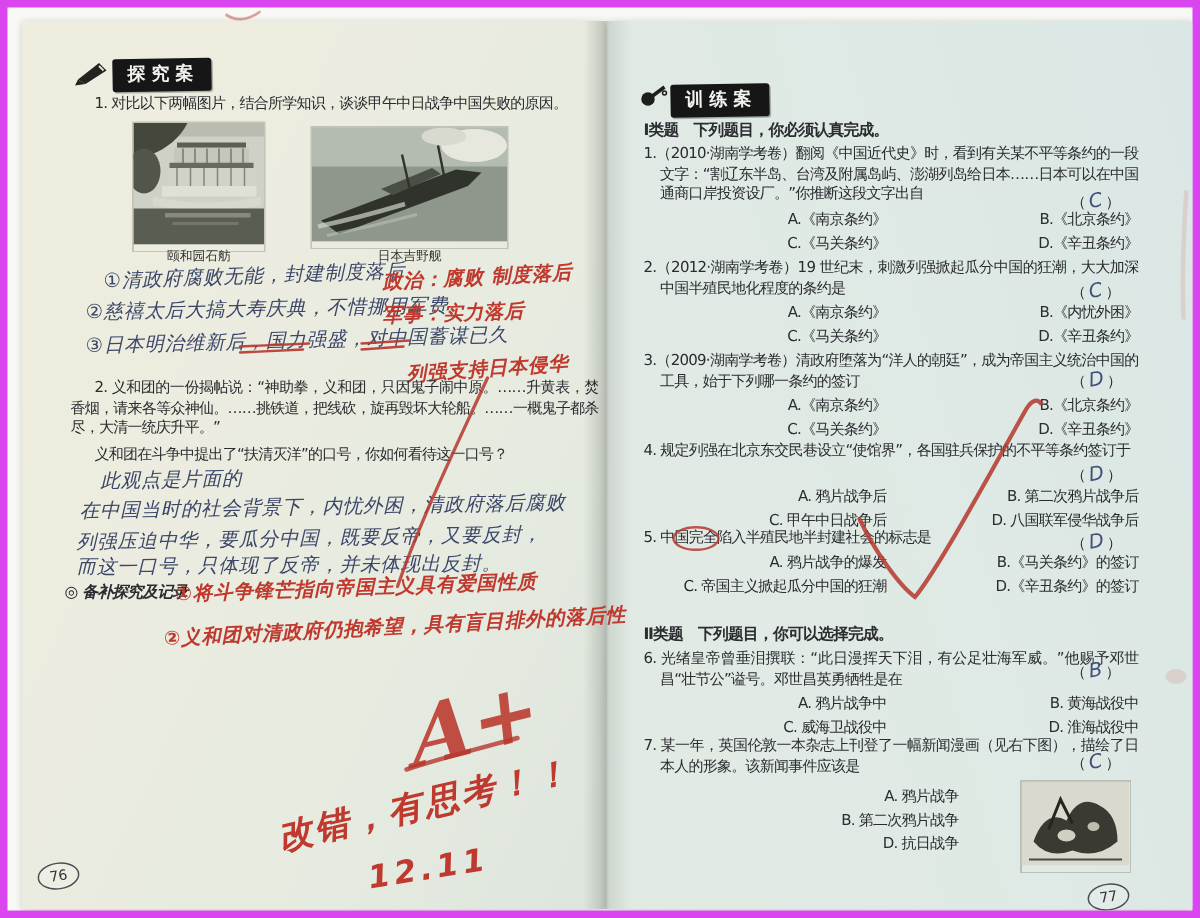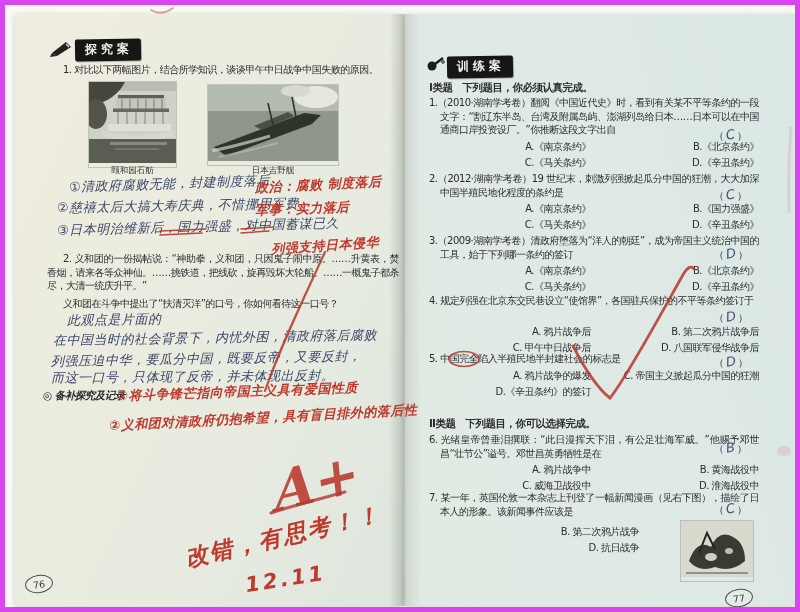--- a/index.html
+++ b/index.html
@@ -156,21 +156,21 @@
         <span>C.《马关条约》</span>
         <span>D.《辛丑条约》</span>
       </div>
     </div>
     <div class="abs ans" style="left:709px;top:122px;"><span>（</span><span class="letter">C</span><span>）</span></div>
 
     <div class="abs q" style="left:424px;top:167px;">
       <div class="q-text">2.（2012·湖南学考卷）19 世纪末，刺激列强掀起瓜分中国的狂潮，大大加深中国半殖民地化程度的条约是</div>
       <div class="q-opts">
         <span>A.《南京条约》</span>
-        <span>B.《国力强盛》</span>
+        <span>B.《内忧外困》</span>
         <span>C.《马关条约》</span>
         <span>D.《辛丑条约》</span>
       </div>
     </div>
     <div class="abs ans" style="left:709px;top:182px;"><span>（</span><span class="letter">C</span><span>）</span></div>
 
     <div class="abs q" style="left:424px;top:229px;">
       <div class="q-text">3.（2009·湖南学考卷）清政府堕落为“洋人的朝廷”，成为帝国主义统治中国的工具，始于下列哪一条约的签订</div>
       <div class="q-opts">
         <span>A.《南京条约》</span>
@@ -189,20 +189,21 @@
         <span>C. 甲午中日战争后</span>
         <span>D. 八国联军侵华战争后</span>
       </div>
     </div>
     <div class="abs ans" style="left:709px;top:304px;"><span>（</span><span class="letter">D</span><span>）</span></div>
 
     <div class="abs q" style="left:424px;top:347px;">
       <div class="q-text">5. 中国完全陷入半殖民地半封建社会的标志是</div>
       <div class="q-opts">
         <span>A. 鸦片战争的爆发</span>
+        <span>B.《马关条约》的签订</span>
         <span>C. 帝国主义掀起瓜分中国的狂潮</span>
         <span>D.《辛丑条约》的签订</span>
       </div>
     </div>
     <div class="abs ans" style="left:709px;top:349px;"><span>（</span><span class="letter">D</span><span>）</span></div>
 
     <div class="abs print bold nowrap" style="left:424px;top:412px;font-size:10.5px;">Ⅱ类题　下列题目，你可以选择完成。</div>
 
     <div class="abs q" style="left:424px;top:428px;">
       <div class="q-text">6. 光绪皇帝曾垂泪撰联：“此日漫挥天下泪，有公足壮海军威。”他赐予邓世昌“壮节公”谥号。邓世昌英勇牺牲是在</div>
@@ -211,20 +212,21 @@
         <span>B. 黄海战役中</span>
         <span>C. 威海卫战役中</span>
         <span>D. 淮海战役中</span>
       </div>
     </div>
     <div class="abs ans" style="left:709px;top:435px;"><span>（</span><span class="letter">B</span><span>）</span></div>
 
     <div class="abs q" style="left:424px;top:486px;">
       <div class="q-text">7. 某一年，英国伦敦一本杂志上刊登了一幅新闻漫画（见右下图），描绘了日本人的形象。该新闻事件应该是</div>
       <div class="q-opts one-col" style="margin-top:7px;width:200px;">
+        <span>A. 鸦片战争</span>
         <span>B. 第二次鸦片战争</span>
         <span>D. 抗日战争</span>
       </div>
     </div>
     <div class="abs ans" style="left:709px;top:496px;"><span>（</span><span class="letter">C</span><span>）</span></div>
 
     <div class="abs figbox" style="left:676px;top:516px;">
       <svg width="72" height="56">
         <rect width="72" height="56" fill="#d9d9cd"></rect>
         <path d="M8,40 Q16,18 30,26 Q38,8 52,16 Q64,22 64,40 Q50,52 34,46 Q18,52 8,40 Z" fill="#3a3a33"></path>

